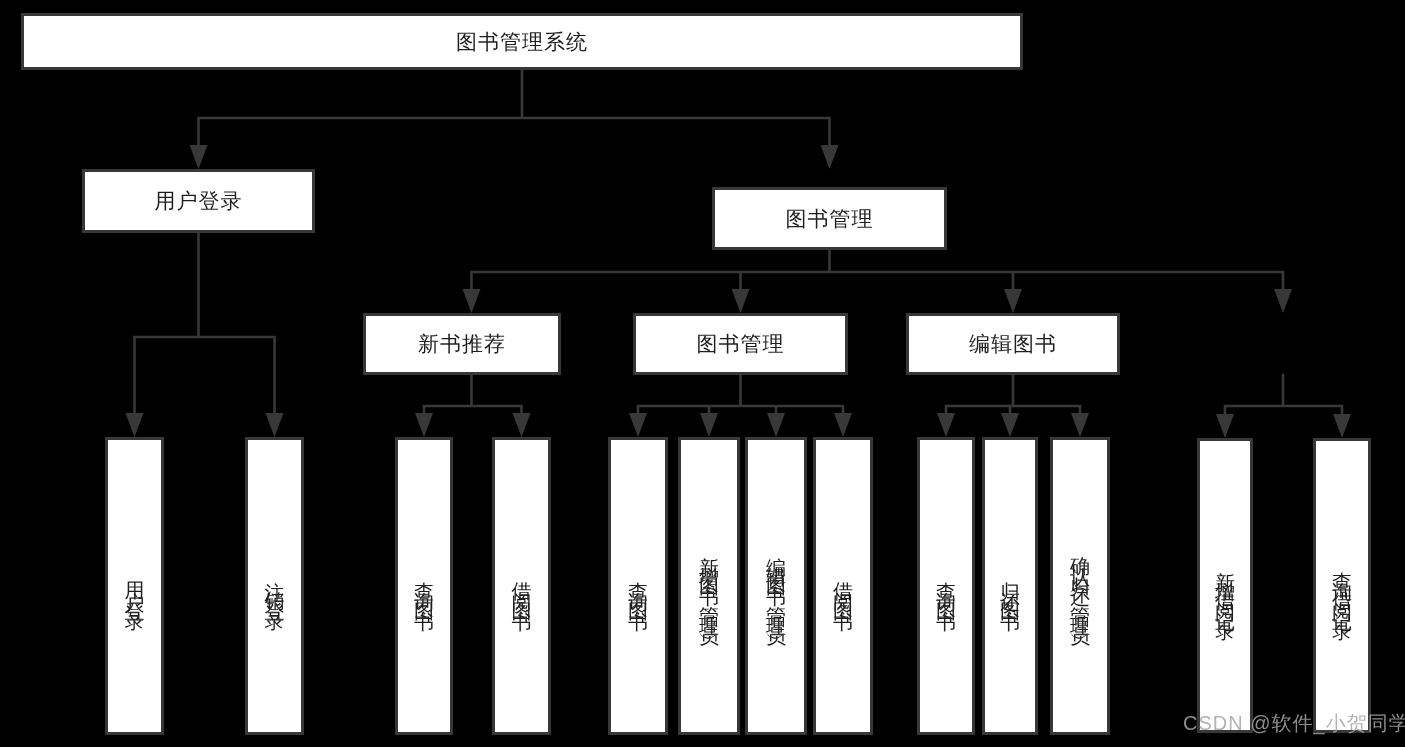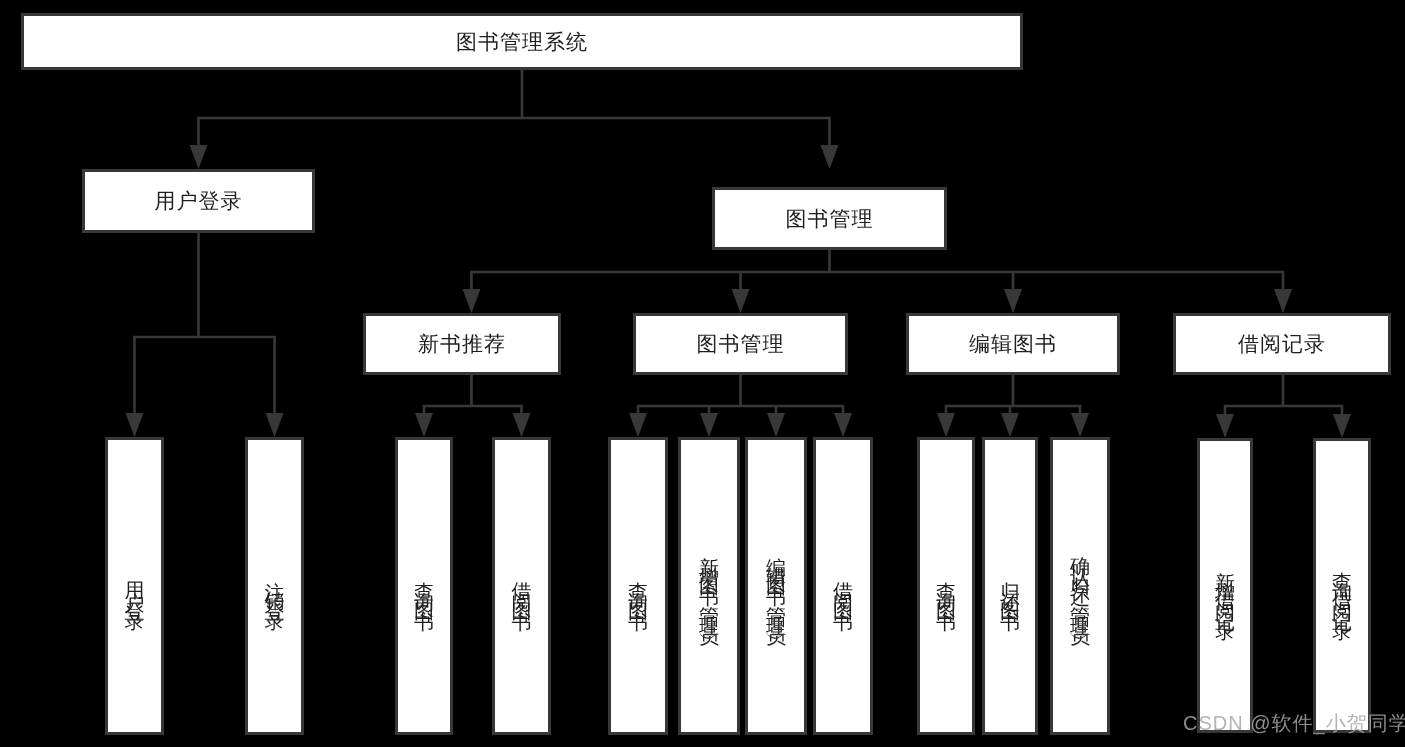--- a/index.html
+++ b/index.html
@@ -74,23 +74,20 @@
 
   <div class="node hnode" style="left:363px;top:313px;width:198px;height:62px">
     <span class="lbl">新书推荐</span>
   </div>
   <div class="node hnode" style="left:633px;top:313px;width:215px;height:62px">
     <span class="lbl">图书管理</span>
   </div>
   <div class="node hnode" style="left:906px;top:313px;width:214px;height:62px">
     <span class="lbl">编辑图书</span>
   </div>
-  <div class="node hnode" style="left:1173px;top:313px;width:218px;height:62px">
-    <span class="lbl">借阅记录</span>
-  </div>
 
   <div class="node vnode" style="left:105px;top:437px;width:59px;height:298px">
     <span class="lbl">用户登录</span>
   </div>
   <div class="node vnode" style="left:245px;top:437px;width:59px;height:298px">
     <span class="lbl">注销登录</span>
   </div>
 
   <div class="node vnode" style="left:395px;top:437px;width:58px;height:298px">
     <span class="lbl">查询图书</span>

